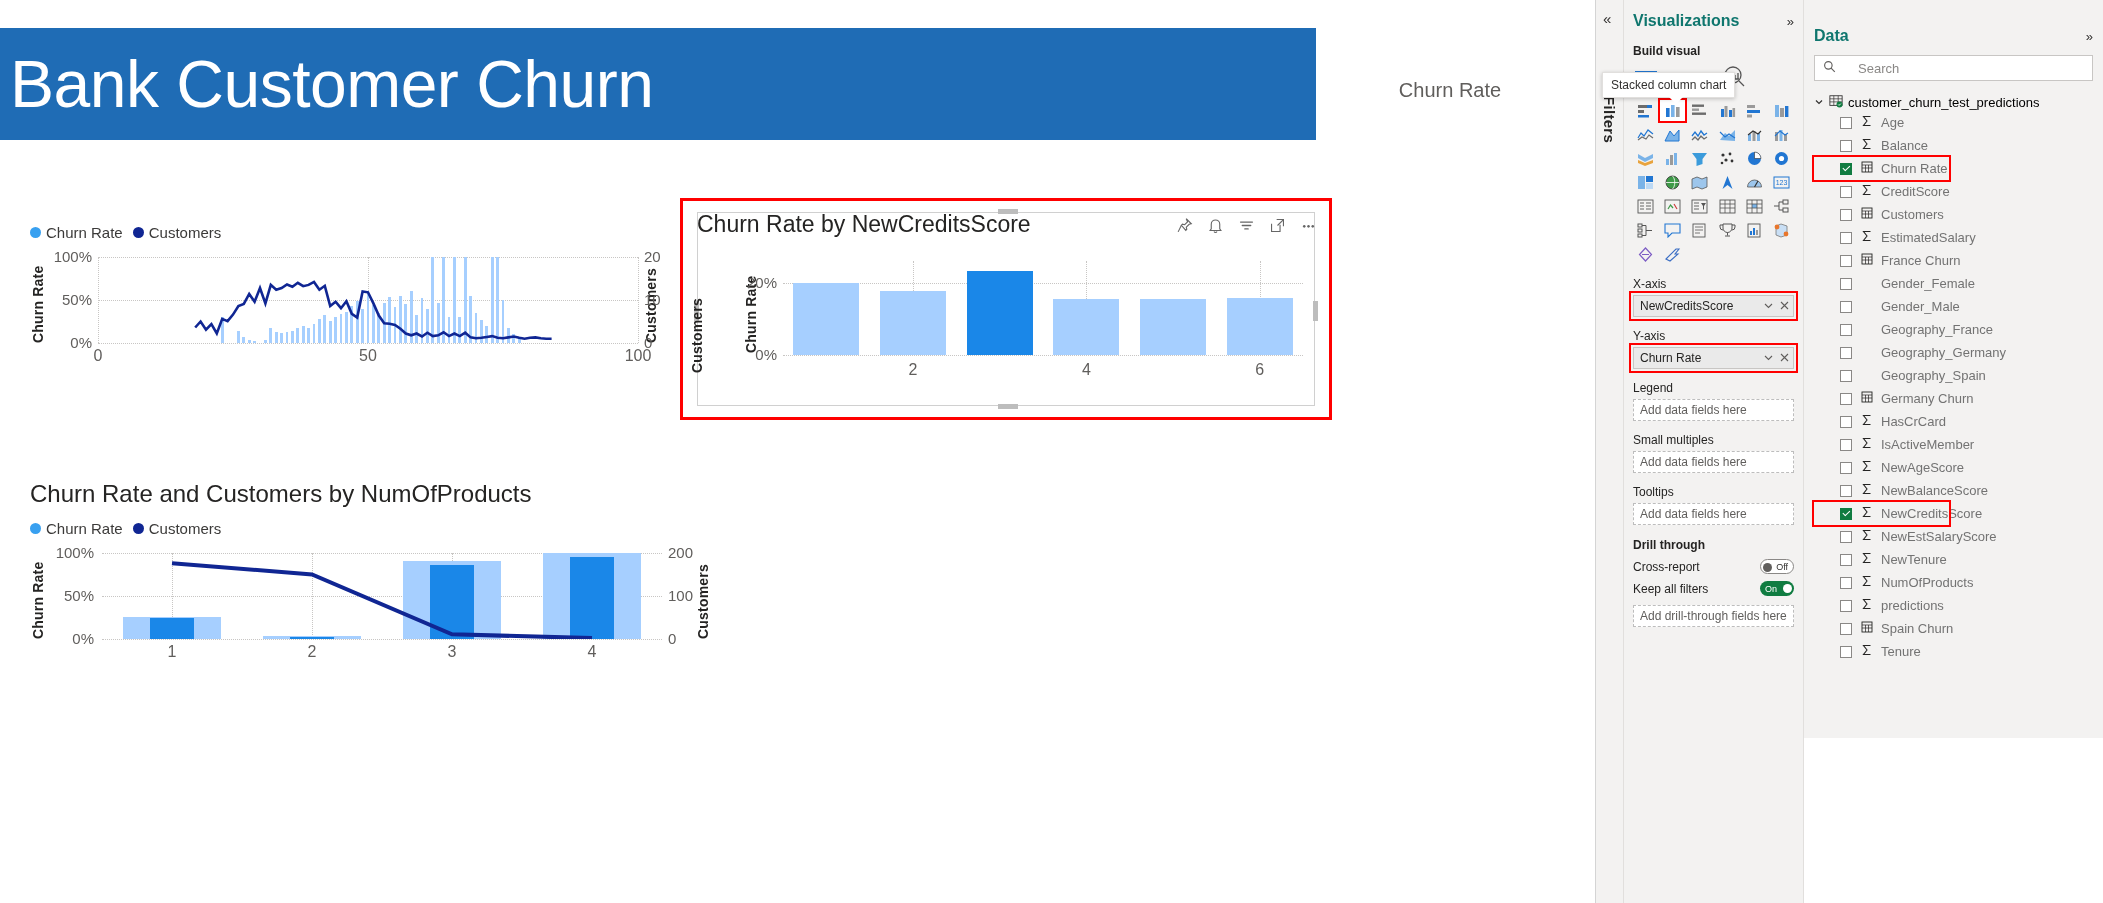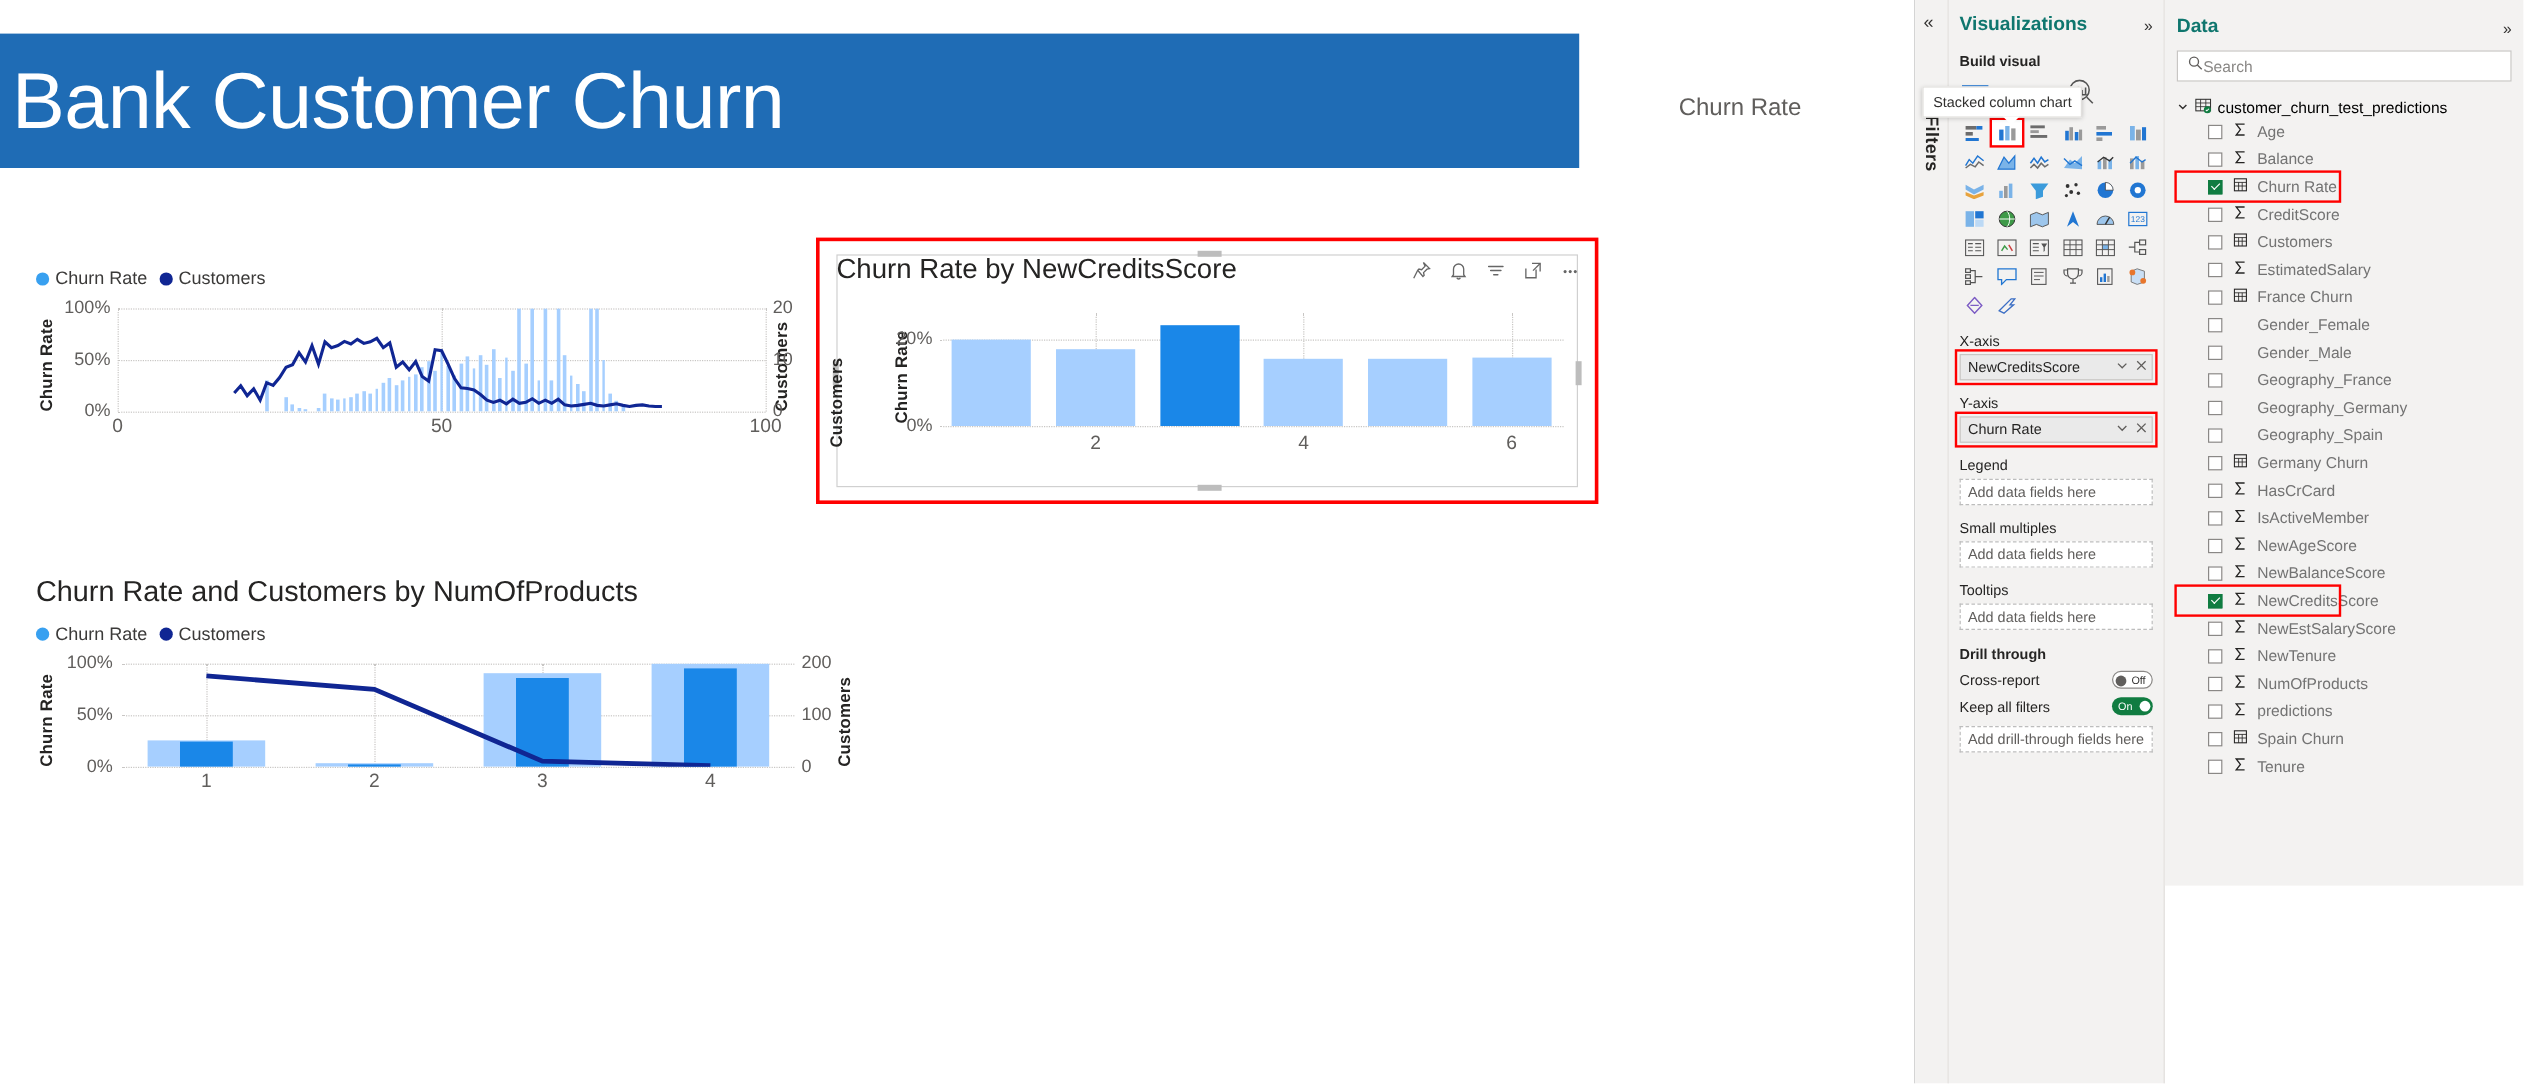--- a/index.html
+++ b/index.html
@@ -177,26 +177,26 @@
     display: flex; align-items: center; font-size: 9px; position: relative;
   }
   .toggle.off { background: #ffffff; border: 1px solid #8a8886; color: #323130; justify-content: flex-end; padding-right: 5px; }
   .toggle.off:before { content: ""; position: absolute; left: 2px; top: 2.5px; width: 9px; height: 9px; border-radius: 50%; background: #605e5c; }
   .toggle.on { background: #107c41; color: #ffffff; justify-content: flex-start; padding-left: 5px; }
   .toggle.on:after { content: ""; position: absolute; right: 2px; top: 2.5px; width: 9px; height: 9px; border-radius: 50%; background: #ffffff; }
 
   
   .data-pane {
     flex: 1 1 auto; height: 738px; background: #f3f2f1;
-    position: relative; padding: 2px 10px;
+    position: relative; padding: 15px 10px;
   }
   .search-box {
     margin-top: 10px; height: 26px; background: #ffffff;
     border: 1px solid #c8c6c4; display: flex; align-items: center;
-    padding: 0 8px; gap: 0;
+    padding: 0 8px; gap: 22px;
   }
   .search-text { font-size: 13px; color: #8a8886; }
   .tree-root {
     display: flex; align-items: center; gap: 5px;
     margin-top: 13px; font-size: 13px; color: #000000;
   }
   .field-row {
     display: flex; align-items: center; gap: 8px;
     height: 23px; padding-left: 26px; font-size: 13px; color: #737373;
     position: relative;

